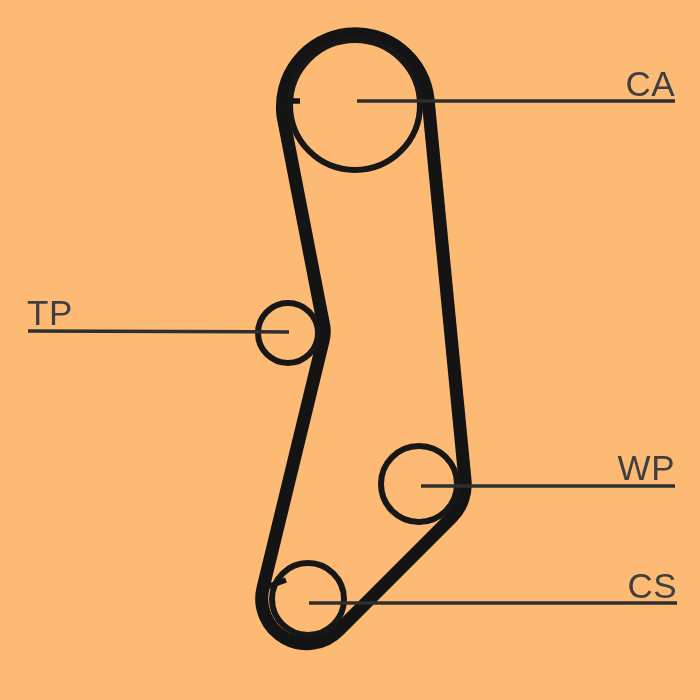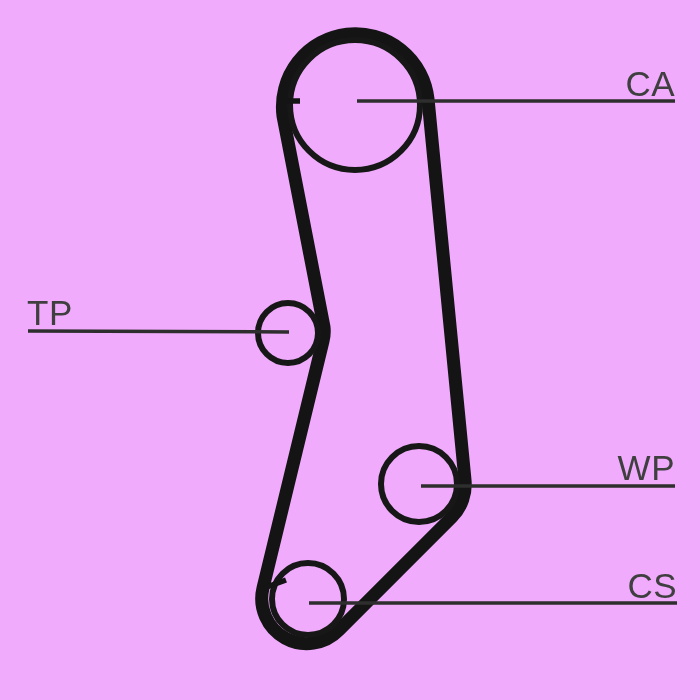--- a/index.html
+++ b/index.html
@@ -6,21 +6,21 @@
     margin: 0;
     padding: 0;
     width: 700px;
     height: 700px;
     background: #ffffff;
   }
   .canvas {
     position: relative;
     width: 700px;
     height: 700px;
-    background: #f0abfc;
+    background: #fdba74;
     overflow: hidden;
   }
   svg.diagram {
     display: block;
     width: 700px;
     height: 700px;
   }
   svg.diagram text {
     font-family: "Liberation Sans", "DejaVu Sans", sans-serif;
     letter-spacing: 0.5px;

